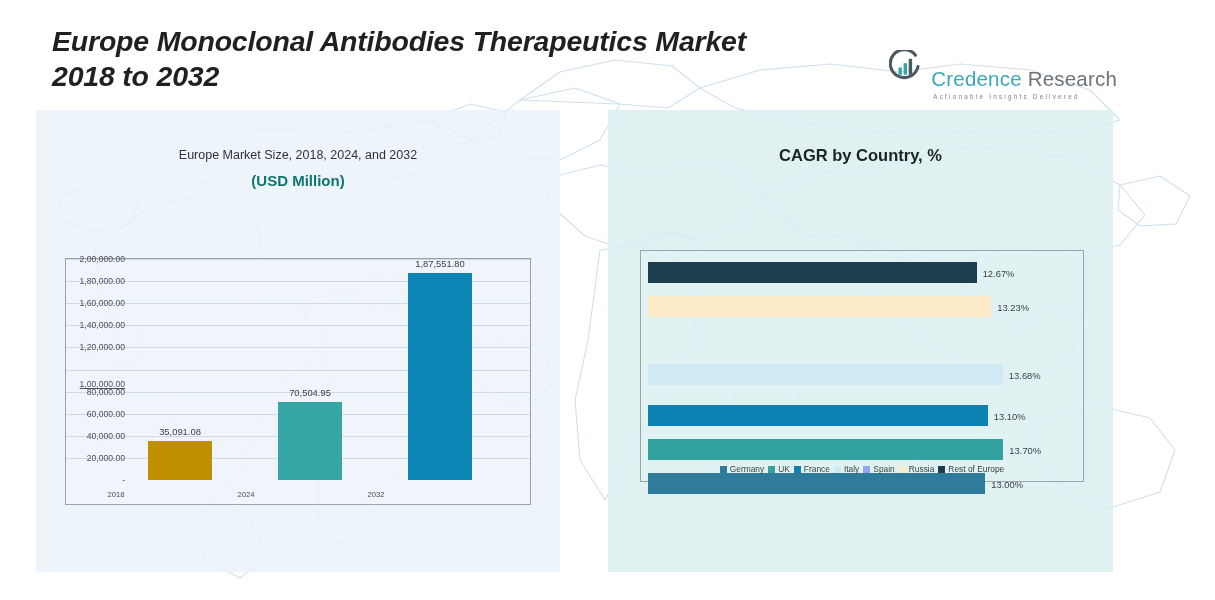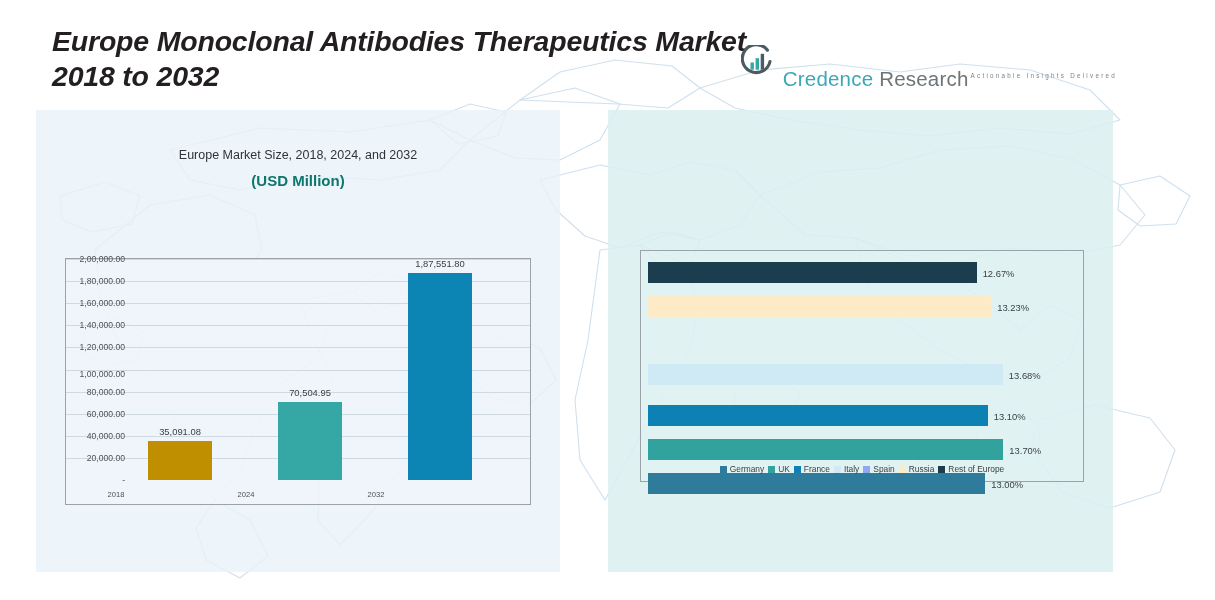--- a/index.html
+++ b/index.html
@@ -16,21 +16,21 @@
 
   
   .header{position:absolute;left:0;top:0;width:1215px;height:108px;z-index:3;}
   .title{
     position:absolute;left:52px;top:24px;width:830px;
     font-size:28.5px;line-height:35px;font-weight:bold;font-style:italic;
     color:#231f20;letter-spacing:-0.2px;
   }
   .logo{position:absolute;right:98px;top:33px;display:flex;align-items:center;gap:9px;}
   .logo-mark{width:33px;height:33px;position:relative;flex:0 0 auto;}
-  .logo-text{display:flex;line-height:1;margin-top:36px;}
+  .logo-text{display:flex;flex-direction:column;line-height:1;margin-top:36px;}
   .logo-name{font-size:20.5px;color:#3aa8b8;letter-spacing:.2px;}
   .logo-name .r2{color:#6e7477;}
   .logo-tag{font-size:6.3px;color:#7c8488;letter-spacing:2.25px;margin-top:4px;margin-left:2px;}
 
   
   .panel-left{
     position:absolute;left:36px;top:110px;width:524px;height:462px;
     background:rgba(233,242,249,.82);z-index:1;
   }
   .panel-right{
@@ -163,21 +163,21 @@
           <div class="gl" style="top: 44.2px;"></div>
           <div class="gl" style="top: 22.1px;"></div>
           <div class="gl" style="top: 0px;"></div>
         </div>
       <div class="yaxis" id="l-yaxis">
           <div class="ytick" style="top: 221px;">-</div>
           <div class="ytick" style="top: 198.9px;">20,000.00</div>
           <div class="ytick" style="top: 176.8px;">40,000.00</div>
           <div class="ytick" style="top: 154.7px;">60,000.00</div>
           <div class="ytick" style="top: 132.6px;">80,000.00</div>
-          <div class="ytick" style="top: 115px;">1,00,000.00</div>
+          <div class="ytick" style="top: 125px; text-decoration: underline;">1,00,000.00</div>
           <div class="ytick" style="top: 88.4px;">1,20,000.00</div>
           <div class="ytick" style="top: 66.3px;">1,40,000.00</div>
           <div class="ytick" style="top: 44.2px;">1,60,000.00</div>
           <div class="ytick" style="top: 22.1px;">1,80,000.00</div>
           <div class="ytick" style="top: 0px;">2,00,000.00</div>
         </div>
       <div class="bars" id="l-bars">
           <div class="bargroup" style="left: 18px; height: 263px;">
             <div class="bar" style="height: 38.7756px; background: rgb(191, 143, 0);"></div>
             <div class="barlab" style="bottom: 42.7756px;">35,091.08</div>
@@ -191,20 +191,21 @@
             <div class="barlab" style="bottom: 211.245px;">1,87,551.80</div>
           </div>
         </div>
     <div class="xlab" style="left: 18px; bottom: 5px;">2018</div>
         <div class="xlab" style="left: 148px; bottom: 5px;">2024</div>
         <div class="xlab" style="left: 278px; bottom: 5px;">2032</div>
       </div>
   </div>
 
   <div class="panel-right">
+    <div class="rchart-title">CAGR by Country, %</div>
 
     <div class="rplot">
       <div class="hbars" id="r-bars">
           <div class="hrow" style="top: 3px; height: 21px;">
             <div class="hbar" style="width: 328.652px; background: rgb(27, 61, 77);"></div>
             <div class="hlab" style="left: 334.652px;">12.67%</div>
           </div>
           <div class="hrow" style="top: 37px; height: 21px;">
             <div class="hbar" style="width: 343.178px; background: rgb(253, 235, 200);"></div>
             <div class="hlab" style="left: 349.178px;">13.23%</div>

